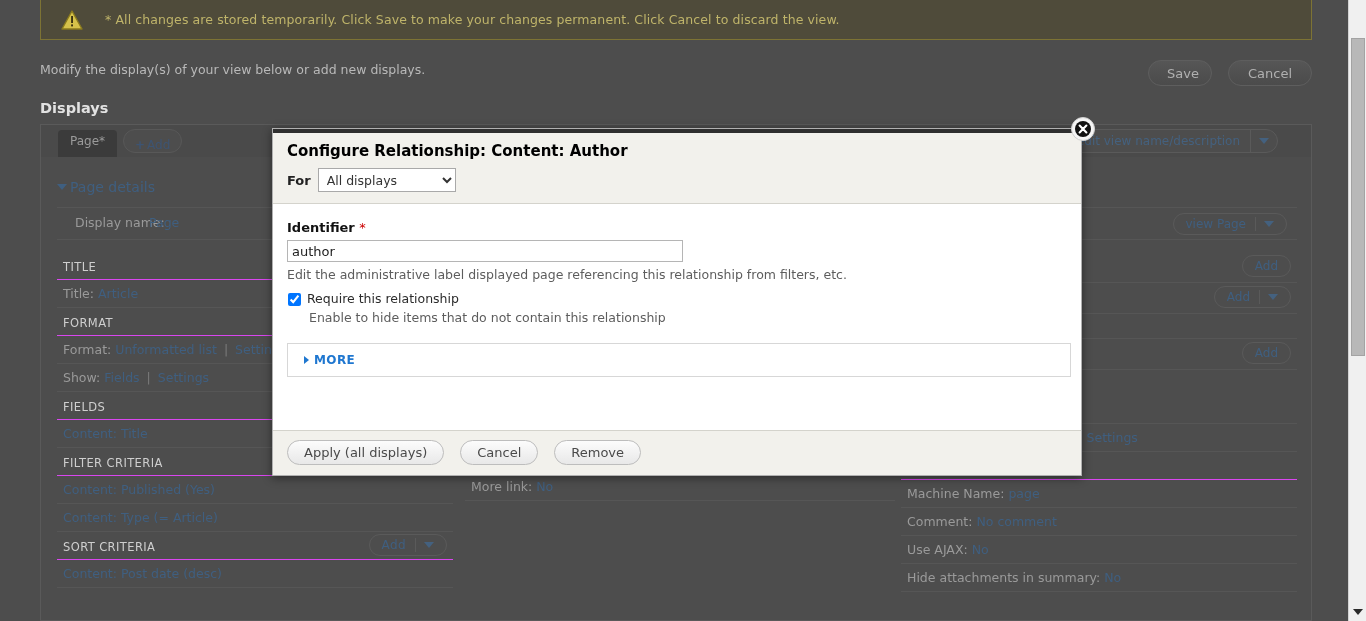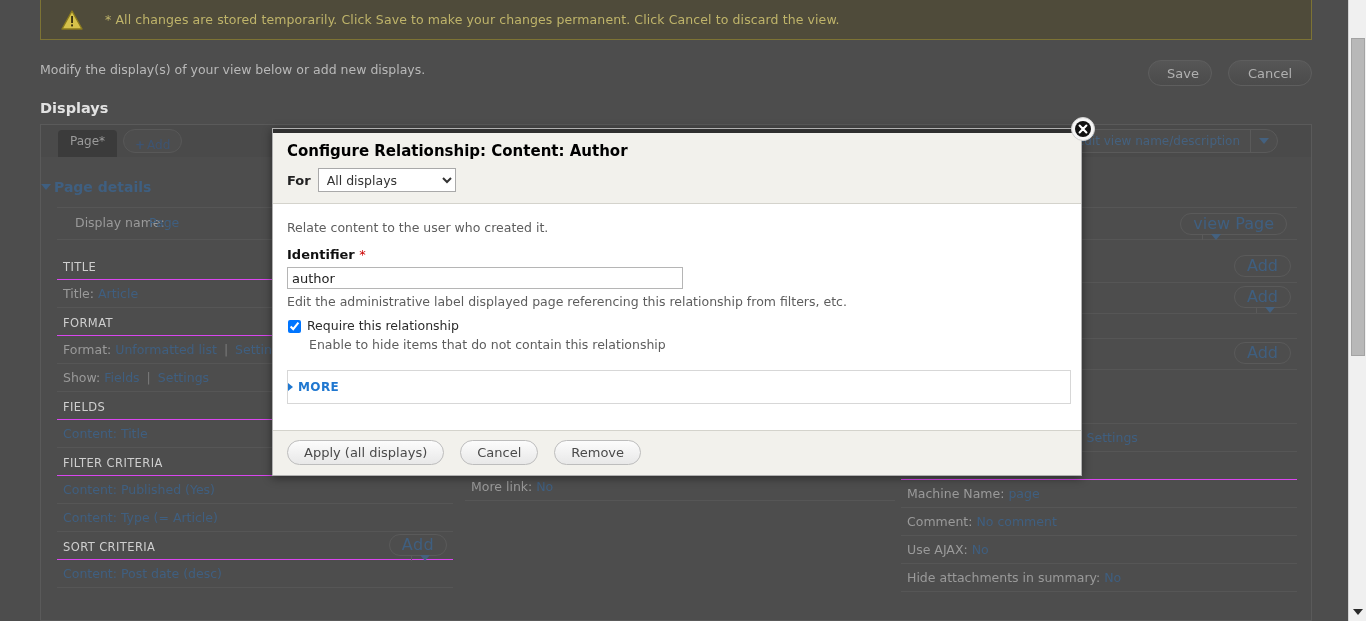--- a/index.html
+++ b/index.html
@@ -147,24 +147,24 @@
     left: 40px; top: 157px;
     width: 1272px; height: 464px;
     border: 1px solid #5a5a5a;
     border-top: none;
     background: #4d4d4d;
   }
 
   
   #page-details {
     position: absolute;
-    left: 0; top: 22px;
+    left: 16px; top: 22px;
     color: #3f5f80;
     font-size: 14px;
-    font-weight: bold;
+    font-weight: normal;
     cursor: pointer;
   }
   #page-details .tri {
     display: inline-block;
     width: 0; height: 0;
     border-left: 5px solid transparent;
     border-right: 5px solid transparent;
     border-top: 6px solid #3f5f80;
     margin-right: 3px;
     vertical-align: 2px;
@@ -198,26 +198,26 @@
   .sep { color: #7b7b7b; padding: 0 3px; }
 
   .rowbtn {
     position: absolute;
     right: 6px; top: 3px;
     height: 22px;
     border: 1px solid #5a5a5a;
     border-radius: 11px;
     background: #4d4d4d;
     color: #3f5f80;
-    font-size: 16px;
+    font-size: 12px;
     line-height: 20px;
     padding: 0 12px;
     cursor: pointer;
     display: flex;
-    flex-direction: column;
+    align-items: center;
   }
   .rowbtn .caret-box {
     border-left: 1px solid #5a5a5a;
     margin-left: 9px;
     padding-left: 8px;
     height: 14px;
     display: flex;
     align-items: center;
   }
 
@@ -289,21 +289,21 @@
     cursor: pointer;
   }
   #require-label { font-size: 12.5px; color: #2b2b2b; }
   #require-desc {
     font-size: 12.5px; color: #5d5d5d;
     margin: 4px 0 0 22px;
   }
   #more-box {
     margin-top: 18px;
     border: 1px solid #d7d7d7;
-    padding: 9px 0;
+    padding: 9px 16px;
     width: 784px;
   }
   #more-toggle {
     font-size: 12px;
     font-weight: bold;
     color: #1f77d0;
     letter-spacing: .4px;
     cursor: pointer;
   }
   #more-toggle .tri {
@@ -536,21 +536,20 @@
     <div id="modal-title">Configure Relationship: Content: Author</div>
     <div id="for-row">
       <span id="for-label">For</span>
       <select id="for-select">
         <option>All displays</option>
       </select>
     </div>
   </div>
 
   <div id="modal-body">
-    <div id="relate-text">Relate content to the user who created it.</div>
 
     <div id="identifier-label">
       <span>Identifier</span>
       <span class="req">*</span>
     </div>
     <input id="identifier-input" type="text" value="author" style="">
     <div id="identifier-desc">Edit the administrative label displayed page referencing this relationship from filters, etc.</div>
 
     <div id="require-row">
       <input id="require-checkbox" type="checkbox" checked="" style="">

